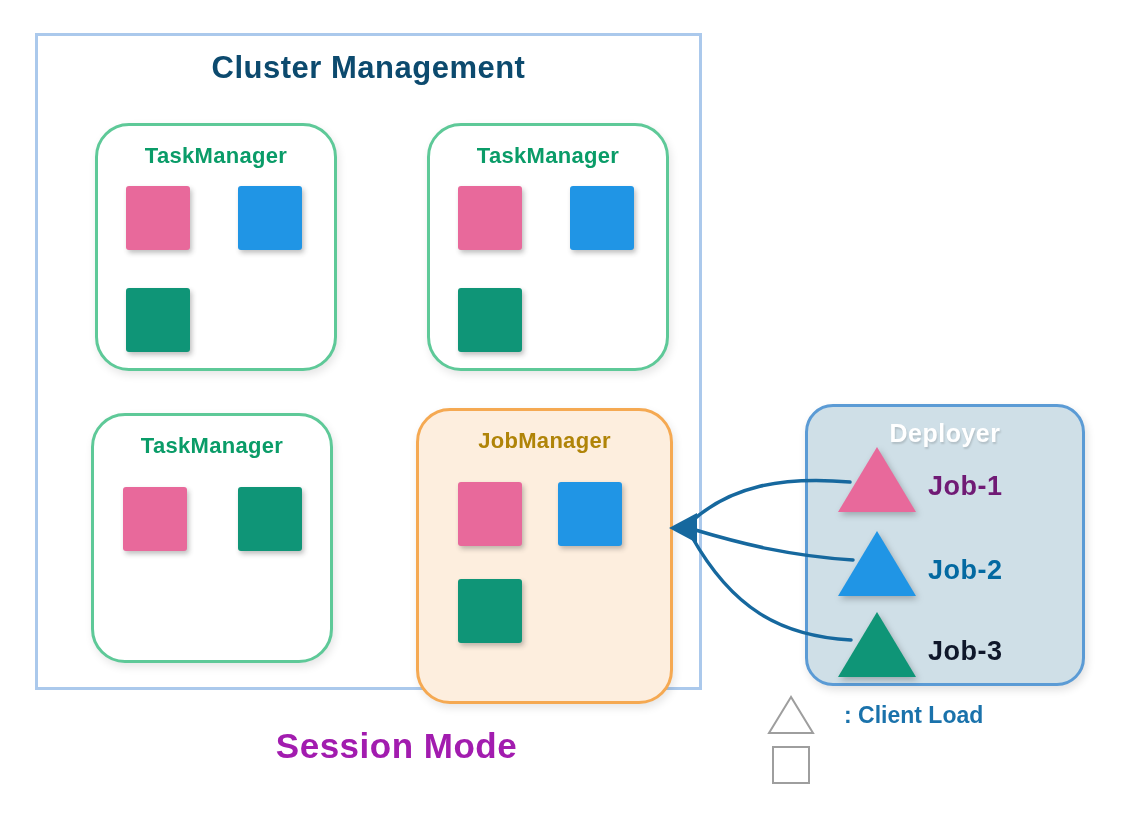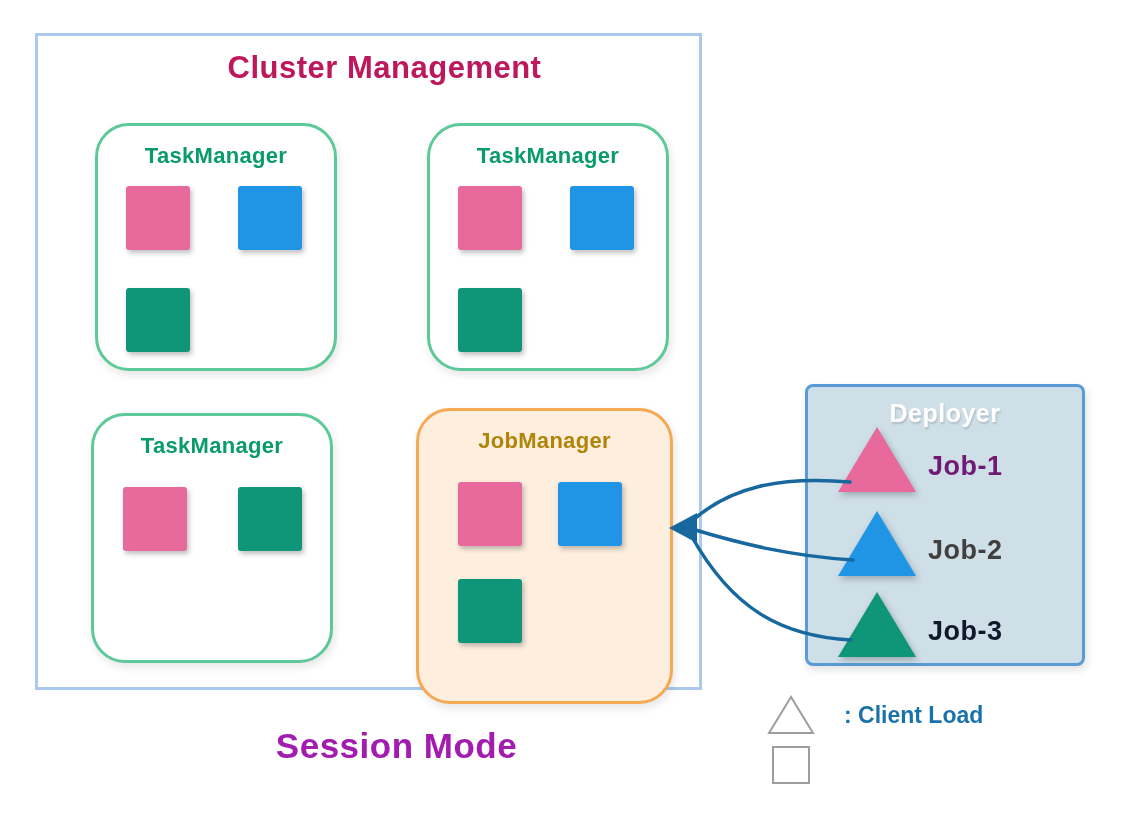--- a/index.html
+++ b/index.html
@@ -42,22 +42,22 @@
   }
 
   
   .caption {
     position:absolute; left:63px; top:726px; width:667px; text-align:center;
     font-size:35px; font-weight:bold; letter-spacing:0.5px;
   }
 
   
   .deployer {
-    position:absolute; left:805px; top:384px; width:280px; height:282px;
-    border:3px solid; border-radius:8px; box-sizing:border-box;
+    position:absolute; left:805px; top:404px; width:280px; height:282px;
+    border:3px solid; border-radius:28px; box-sizing:border-box;
     box-shadow:2px 4px 8px rgba(0,0,0,0.12);
   }
   .deployer-title {
     margin-top:12px; text-align:center; font-size:25px; font-weight:bold;
     letter-spacing:0.5px; text-shadow:1px 2px 2px rgba(0,0,0,0.15);
   }
   .job-row { position:absolute; left:30px; display:flex; align-items:center; }
   .job-row.r1 { top:40px; }
   .job-row.r2 { top:124px; }
   .job-row.r3 { top:205px; }
@@ -73,21 +73,21 @@
   .legend-row { display:flex; align-items:center; margin-bottom:10px; }
   .legend-label { font-size:23px; font-weight:bold; margin-left:28px; }
   .legend-square { width:34px; height:34px; border:2px solid; background:#ffffff; margin-left:6px; }
 </style>
 </head>
 <body>
 
 <div class="canvas">
 
   <div class="cluster-box" style="border-color: rgb(171, 201, 236);">
-    <div class="cluster-title" style="color: #be185d; padding-left: 16px;">Cluster Management</div>
+    <div class="cluster-title" style="color: #0c4a6e;">Cluster Management</div>
 
     <div class="mgr tm1" style="border-color: rgb(94, 201, 152);">
       <div class="mgr-title" style="color: rgb(10, 156, 104);">TaskManager</div>
       <div class="slots">
         <div class="slot" style="background: rgb(232, 105, 155);"></div>
         <div class="slot" style="background: rgb(32, 149, 229);"></div>
         <div class="slot" style="background: rgb(15, 149, 119);"></div>
       </div>
     </div>
 
@@ -127,21 +127,21 @@
       <div class="tri-wrap">
         <div class="tri" style="background: rgb(232, 105, 155);"></div>
       </div>
       <div class="job-label" style="color: #701a75;">Job-1</div>
     </div>
 
     <div class="job-row r2">
       <div class="tri-wrap">
         <div class="tri" style="background: rgb(32, 149, 229);"></div>
       </div>
-      <div class="job-label" style="color: #404040;">Job-2</div>
+      <div class="job-label" style="color: #0369a1;">Job-2</div>
     </div>
 
     <div class="job-row r3">
       <div class="tri-wrap">
         <div class="tri" style="background: rgb(15, 149, 119);"></div>
       </div>
       <div class="job-label" style="color: #0f172a;">Job-3</div>
     </div>
   </div>
 

